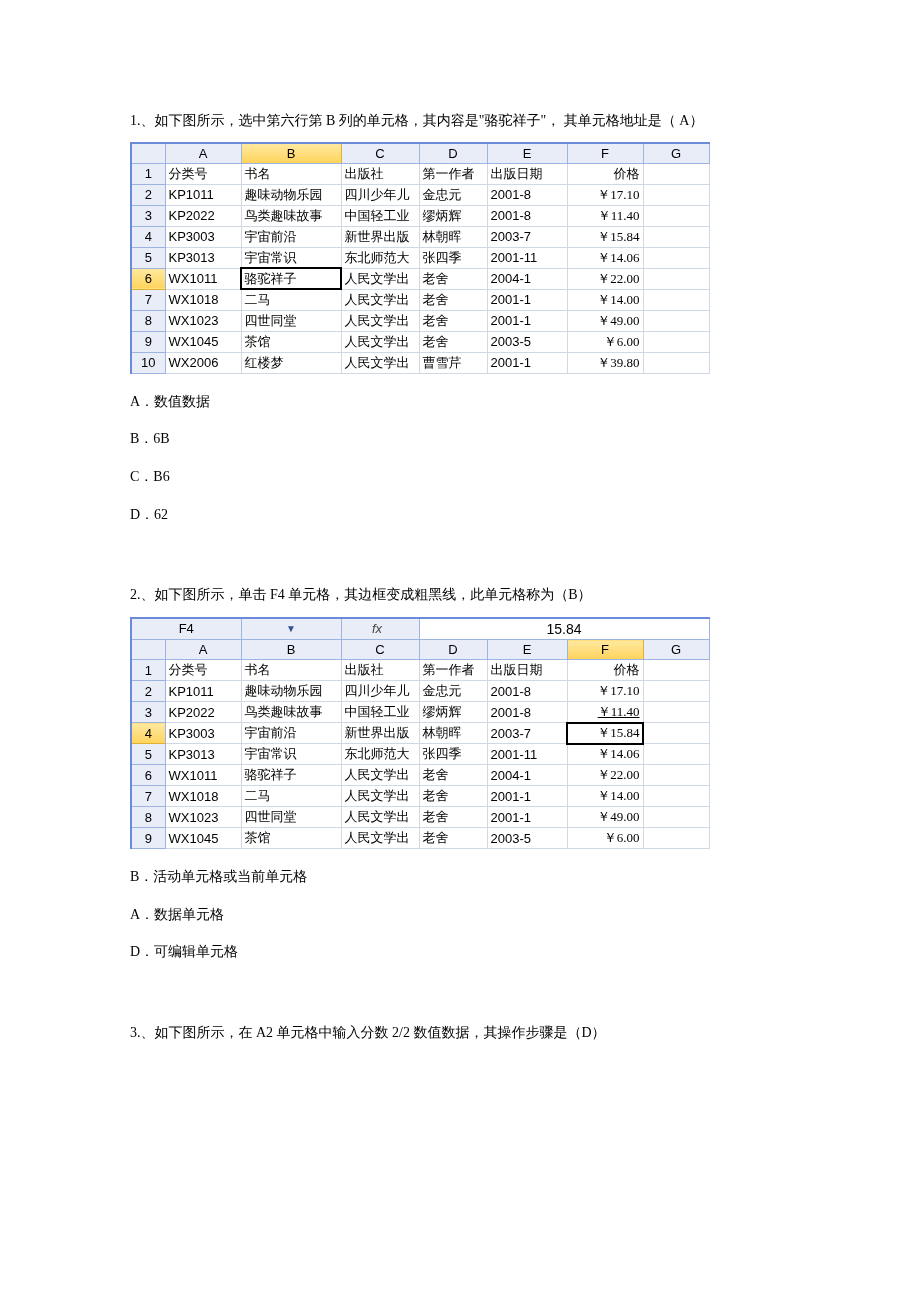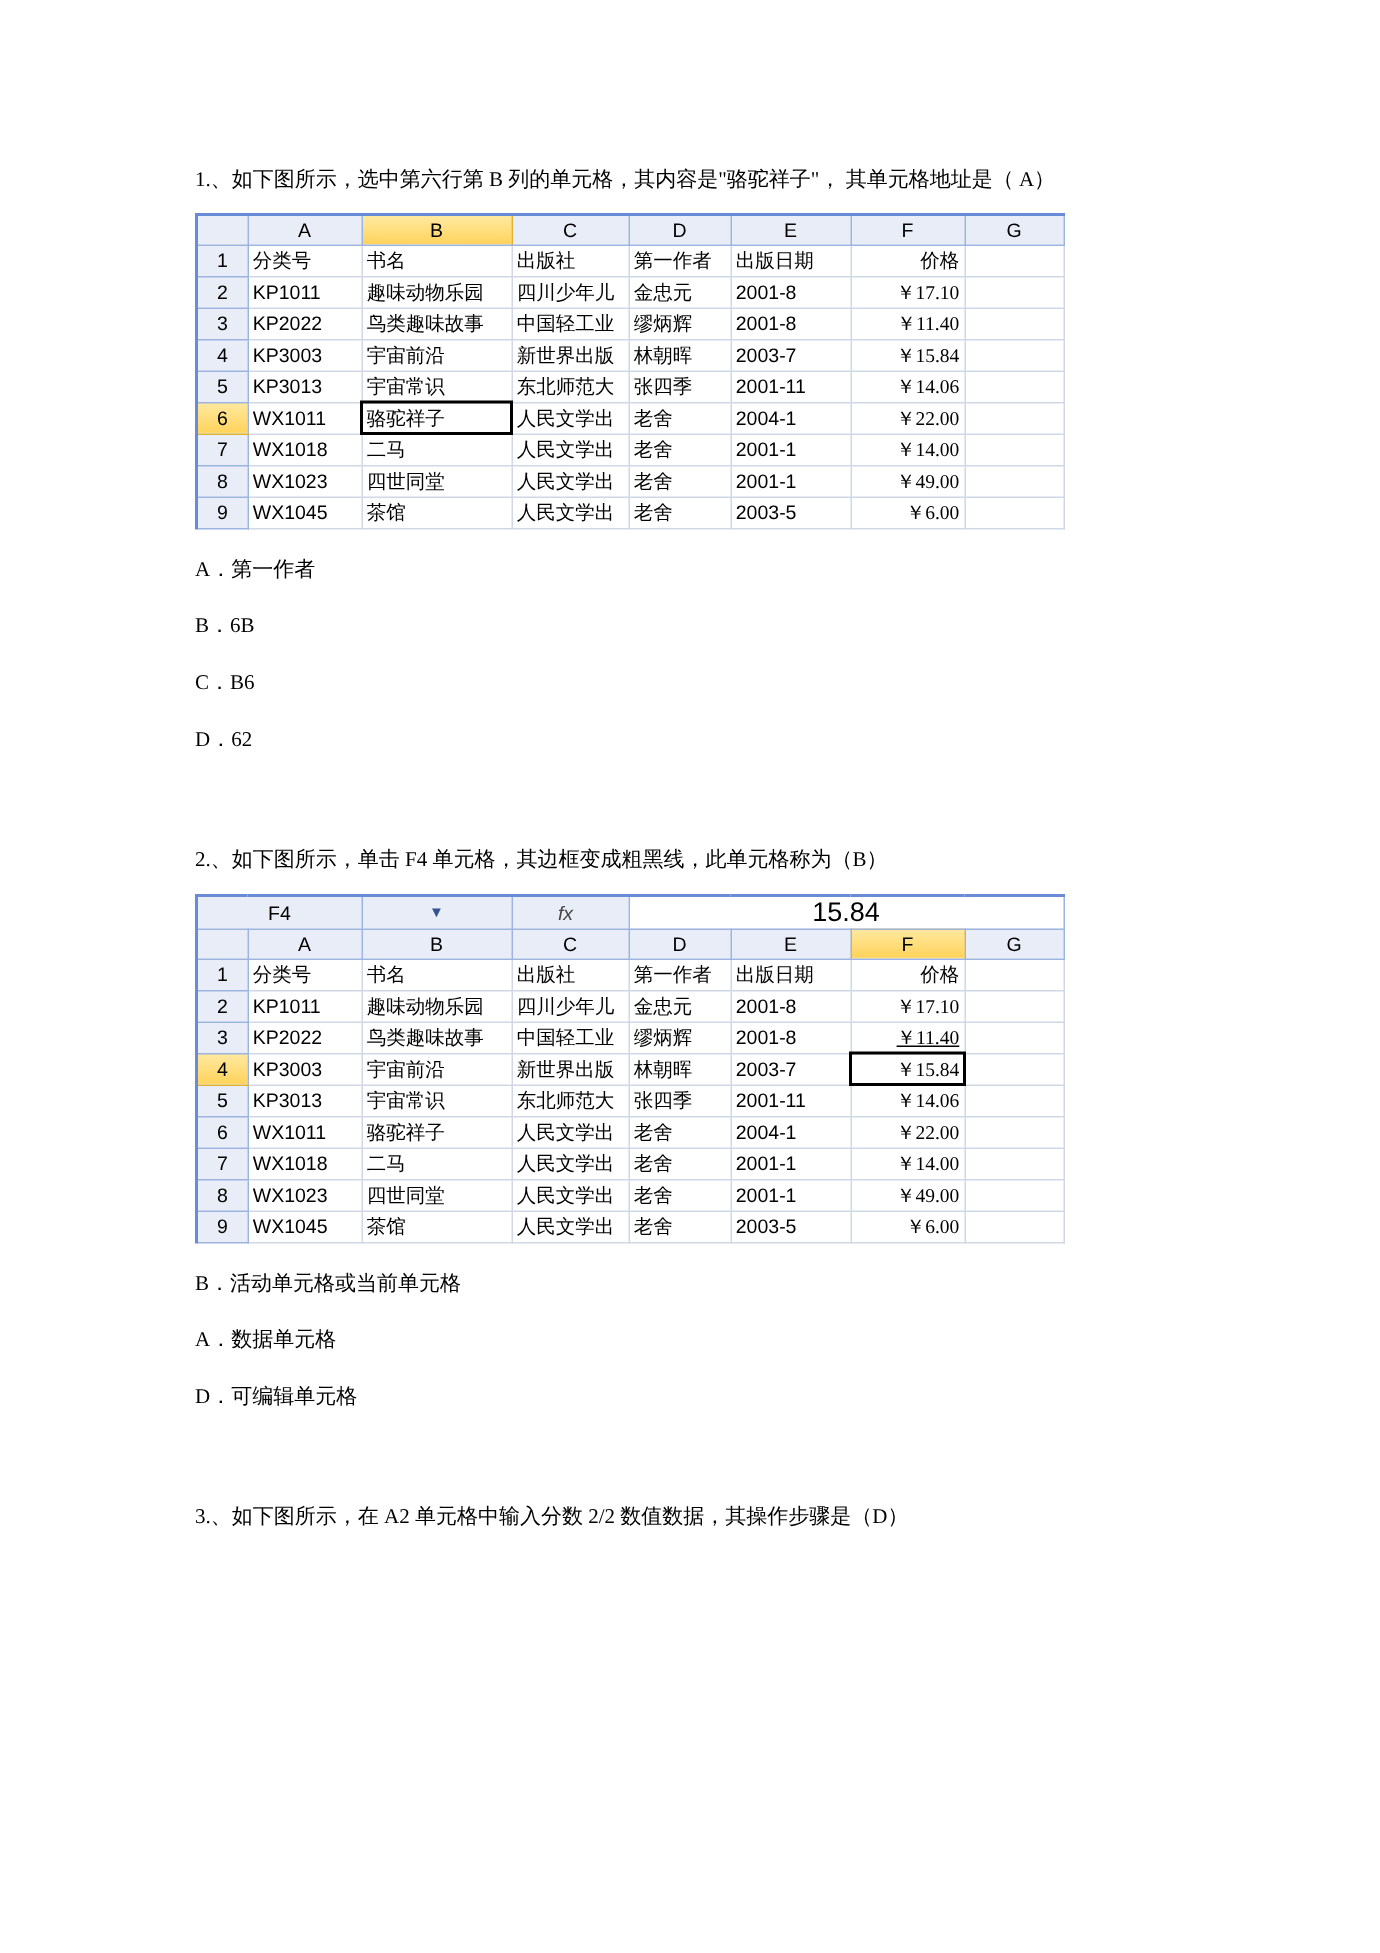--- a/index.html
+++ b/index.html
@@ -134,21 +134,21 @@
       font-family: "Times New Roman", serif;
       text-align: right;
       padding-right: 6px;
       color: #444;
     }
     .formula-val {
       background: #fff !important;
       text-align: left;
       padding-left: 0;
       font-family: Arial, sans-serif;
-      font-size: 18px;
+      font-size: 14px;
     }
     .col-A { width: 76px; }
     .col-B { width: 100px; }
     .col-C { width: 78px; }
     .col-D { width: 68px; }
     .col-E { width: 80px; }
     .col-F { width: 76px; }
     .col-G { width: 66px; }
     .underline-cell { text-decoration: underline; }
   </style>
@@ -264,25 +264,35 @@
       <tr>
         <td class="row-header">9</td>
         <td class="cell latin">WX1045</td>
         <td class="cell">茶馆</td>
         <td class="cell">人民文学出</td>
         <td class="cell">老舍</td>
         <td class="cell latin">2003-5</td>
         <td class="cell money">￥6.00</td>
         <td class="cell"></td>
       </tr>
+      <tr>
+        <td class="row-header">10</td>
+        <td class="cell latin">WX2006</td>
+        <td class="cell">红楼梦</td>
+        <td class="cell">人民文学出</td>
+        <td class="cell">曹雪芹</td>
+        <td class="cell latin">2001-1</td>
+        <td class="cell money">￥39.80</td>
+        <td class="cell"></td>
+      </tr>
     </tbody>
 </table>
 
 <div class="options">
-  <p class="option">A．第一作者</p>
+  <p class="option">A．数值数据</p>
   <p class="option">B．6B</p>
   <p class="option">C．B6</p>
   <p class="option">D．62</p>
 </div>
 
 <div class="spacer"></div>
 
 <p class="question-text">2.、如下图所示，单击 F4 单元格，其边框变成粗黑线，此单元格称为（B）</p>
 
 <table class="spreadsheet">

